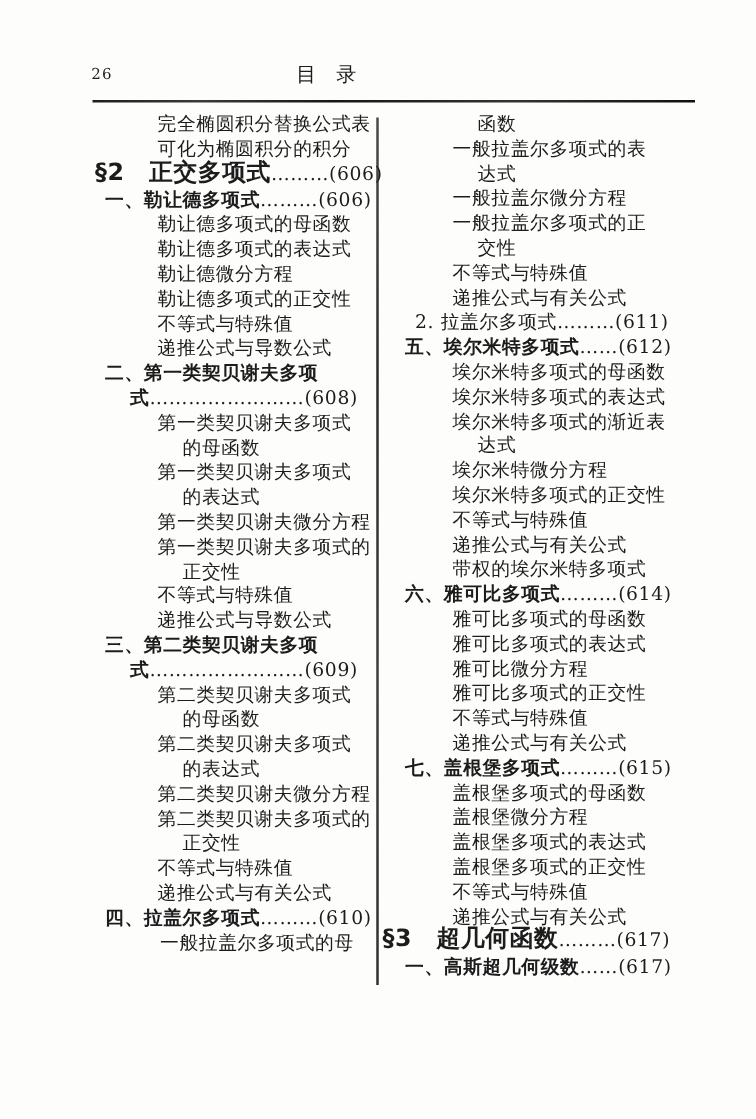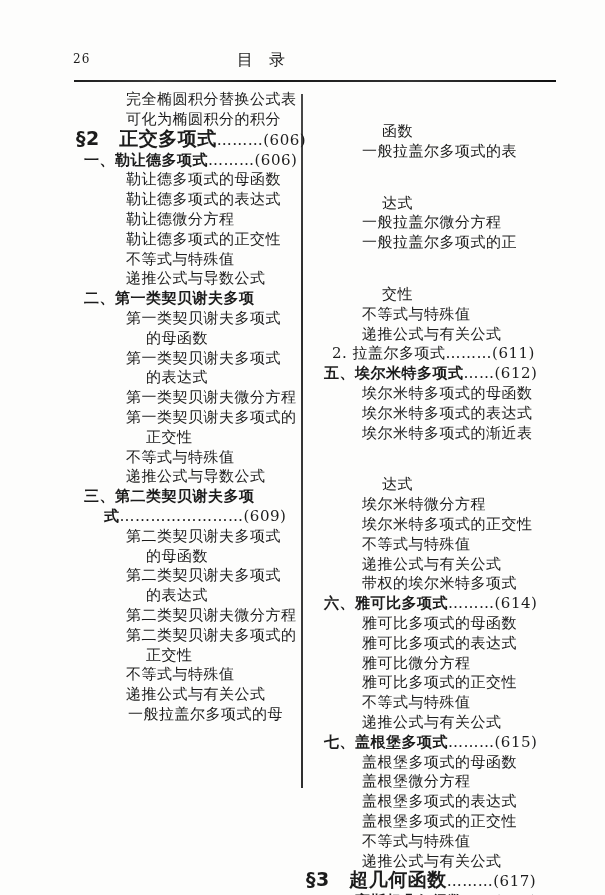--- a/index.html
+++ b/index.html
@@ -51,21 +51,21 @@
   .col-left .num{padding-left:24px;}
   .col-left .numcont{padding-left:44px;}
   .col-left .item{padding-left:66px;}
   .col-left .cont{padding-left:86px;}
   .col-left .item2{padding-left:44px;}
   .col-left .cont2{padding-left:68px;}
   
   .col-right .sec{}
   .col-right .num{padding-left:18px;}
   .col-right .item{padding-left:56px;}
-  .col-right .cont{padding-left:76px;margin-top:32px;}
+  .col-right .cont{padding-left:76px;}
   .col-right .item2{padding-left:26px;}
 </style>
 </head>
 <body>
 
 <div class="page-num">26</div>
 <div class="header-title">目　录</div>
 <div class="rule"></div>
 <div class="divider"></div>
 
@@ -74,40 +74,42 @@
     <div class="line item"><span>可化为椭圆积分的积分</span></div>
     <div class="line sec"><span class="b">§2　正交多项式</span><span>………(606)</span></div>
     <div class="line num"><span class="b">一、勒让德多项式</span><span>………(606)</span></div>
     <div class="line item"><span>勒让德多项式的母函数</span></div>
     <div class="line item"><span>勒让德多项式的表达式</span></div>
     <div class="line item"><span>勒让德微分方程</span></div>
     <div class="line item"><span>勒让德多项式的正交性</span></div>
     <div class="line item"><span>不等式与特殊值</span></div>
     <div class="line item"><span>递推公式与导数公式</span></div>
     <div class="line num"><span class="b">二、第一类契贝谢夫多项</span></div>
+    <div class="line numcont"><span class="b">式</span><span>……………………(608)</span></div>
     <div class="line item"><span>第一类契贝谢夫多项式</span></div>
     <div class="line cont"><span>的母函数</span></div>
     <div class="line item"><span>第一类契贝谢夫多项式</span></div>
     <div class="line cont"><span>的表达式</span></div>
     <div class="line item"><span>第一类契贝谢夫微分方程</span></div>
     <div class="line item"><span>第一类契贝谢夫多项式的</span></div>
     <div class="line cont"><span>正交性</span></div>
     <div class="line item"><span>不等式与特殊值</span></div>
     <div class="line item"><span>递推公式与导数公式</span></div>
     <div class="line num"><span class="b">三、第二类契贝谢夫多项</span></div>
     <div class="line numcont"><span class="b">式</span><span>……………………(609)</span></div>
     <div class="line item"><span>第二类契贝谢夫多项式</span></div>
     <div class="line cont"><span>的母函数</span></div>
     <div class="line item"><span>第二类契贝谢夫多项式</span></div>
     <div class="line cont"><span>的表达式</span></div>
     <div class="line item"><span>第二类契贝谢夫微分方程</span></div>
     <div class="line item"><span>第二类契贝谢夫多项式的</span></div>
     <div class="line cont"><span>正交性</span></div>
     <div class="line item"><span>不等式与特殊值</span></div>
     <div class="line item"><span>递推公式与有关公式</span></div>
+    <div class="line num"><span class="b">四、拉盖尔多项式</span><span>………(610)</span></div>
     <div class="line cont2"><span>一般拉盖尔多项式的母</span></div>
   </div>
 <div class="col col-right" id="col-right">
     <div class="line cont"><span>函数</span></div>
     <div class="line item"><span>一般拉盖尔多项式的表</span></div>
     <div class="line cont"><span>达式</span></div>
     <div class="line item"><span>一般拉盖尔微分方程</span></div>
     <div class="line item"><span>一般拉盖尔多项式的正</span></div>
     <div class="line cont"><span>交性</span></div>
     <div class="line item"><span>不等式与特殊值</span></div>

